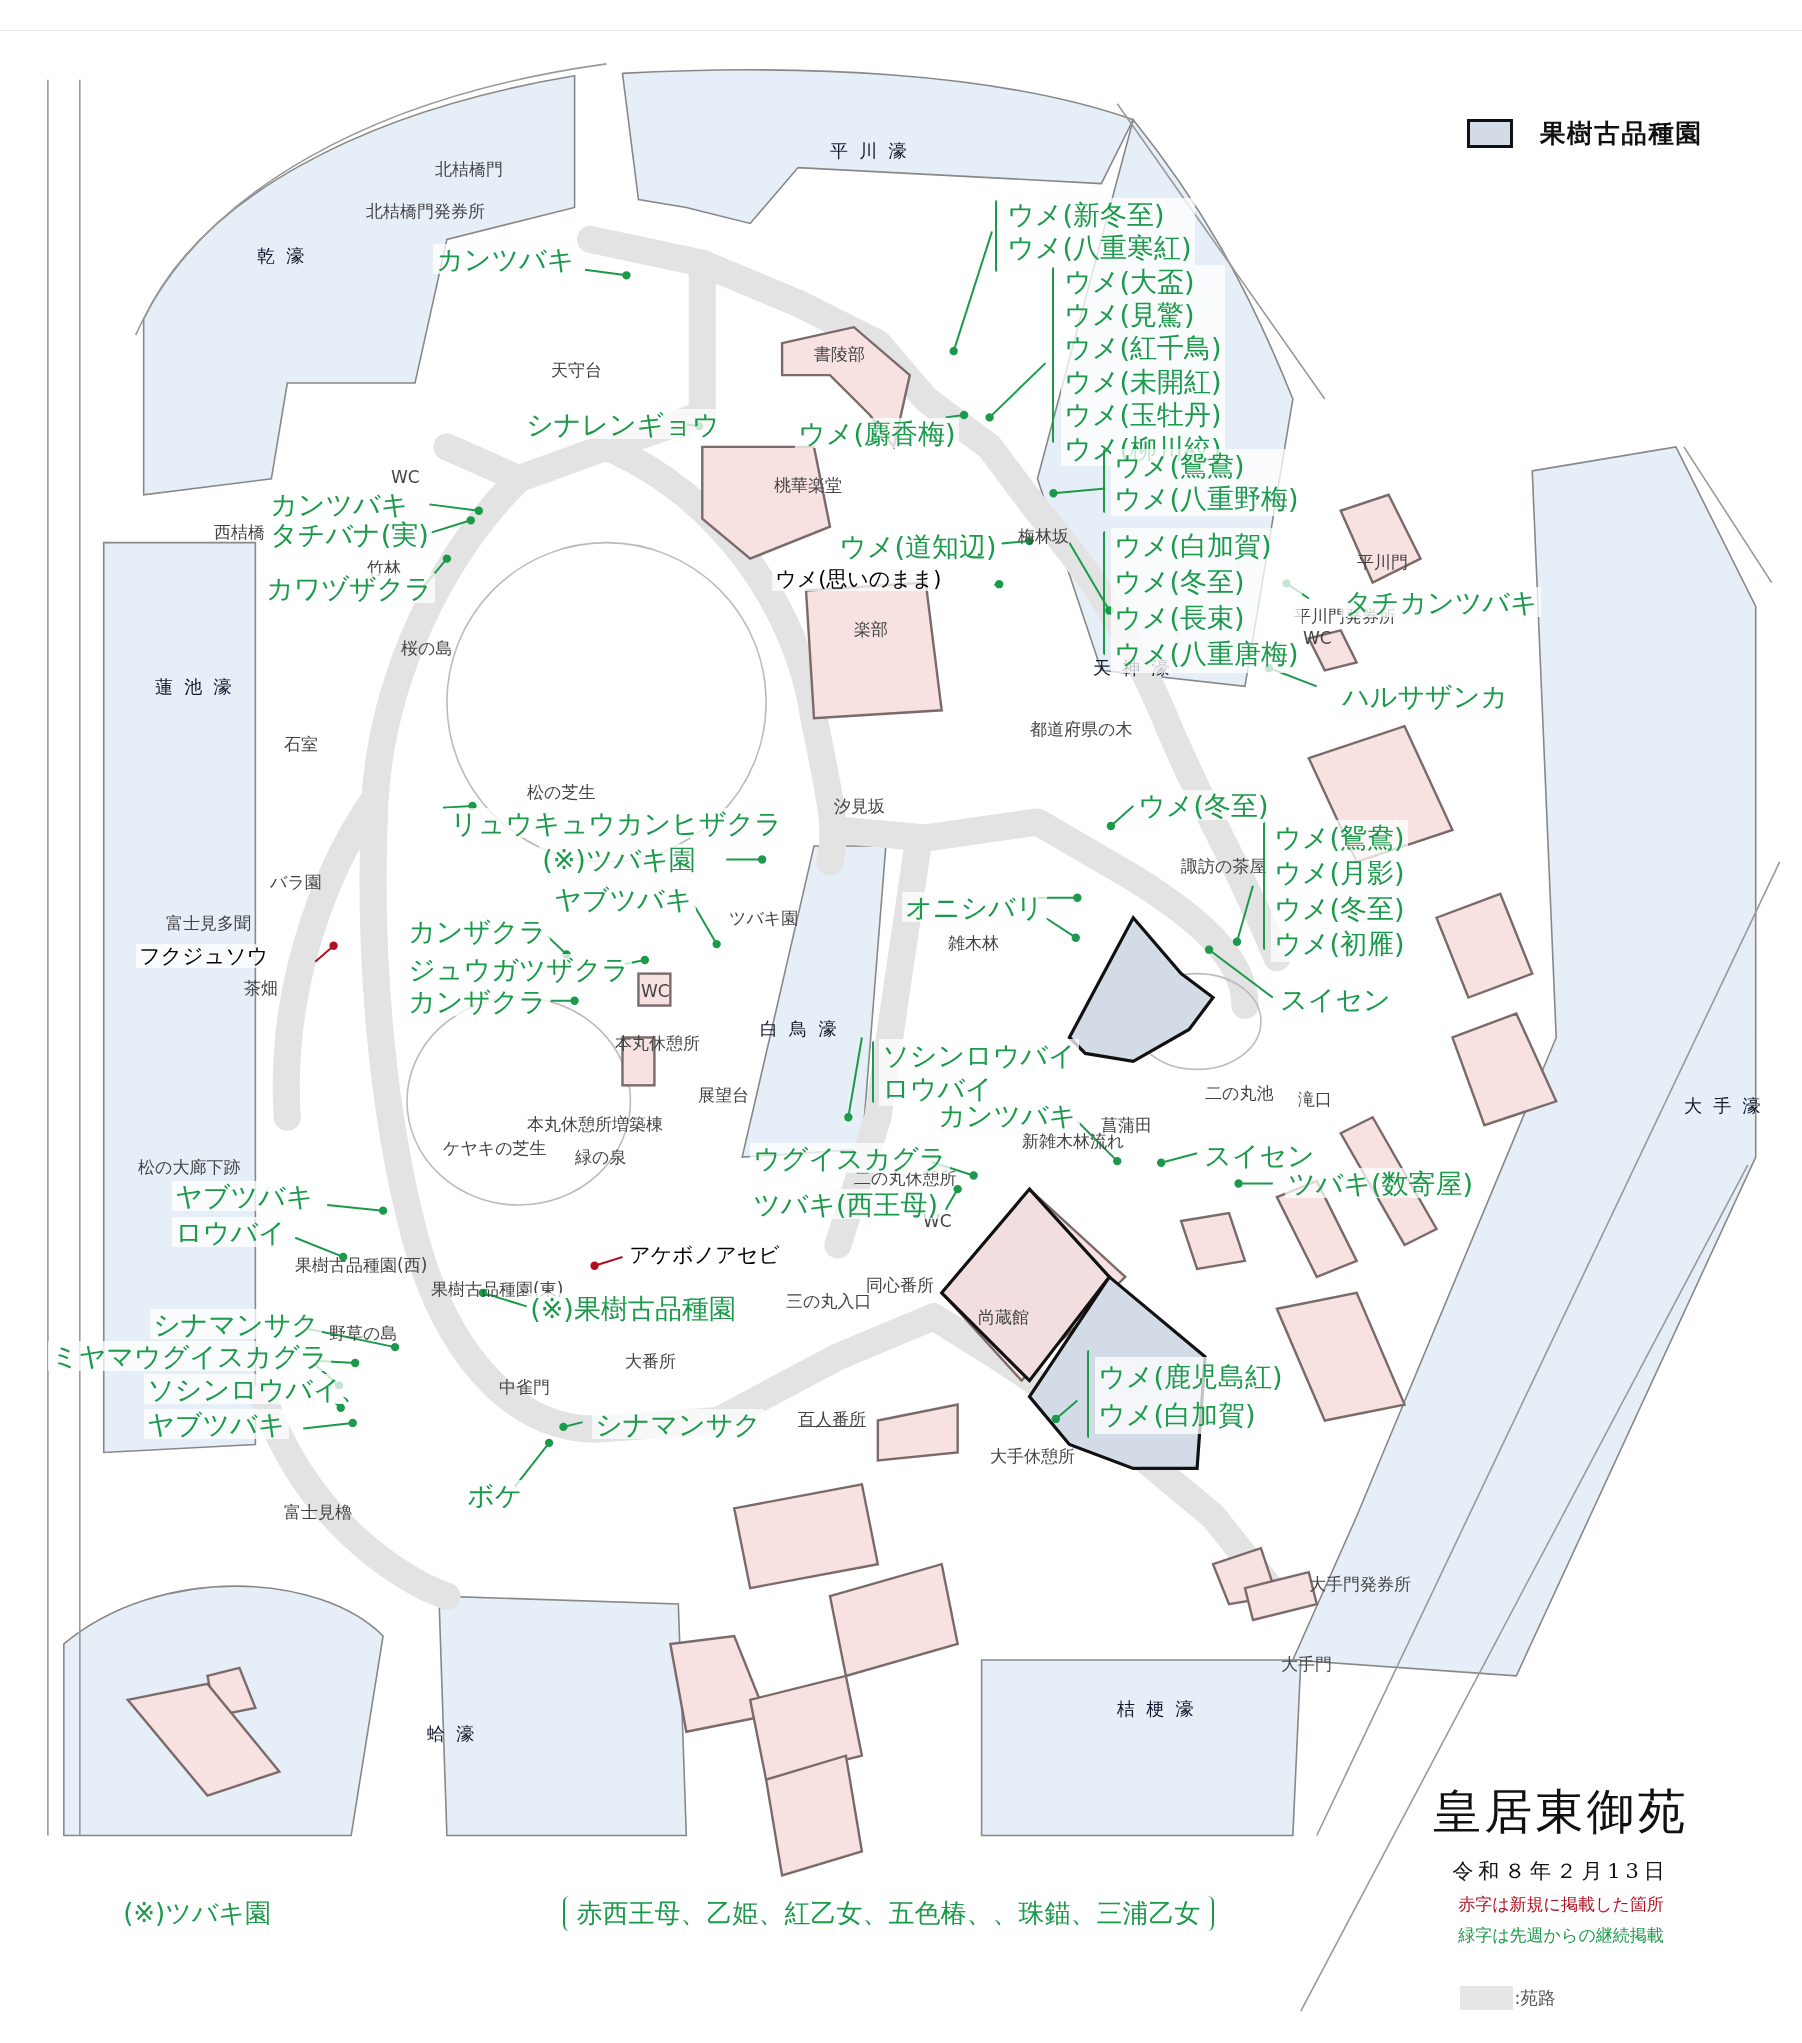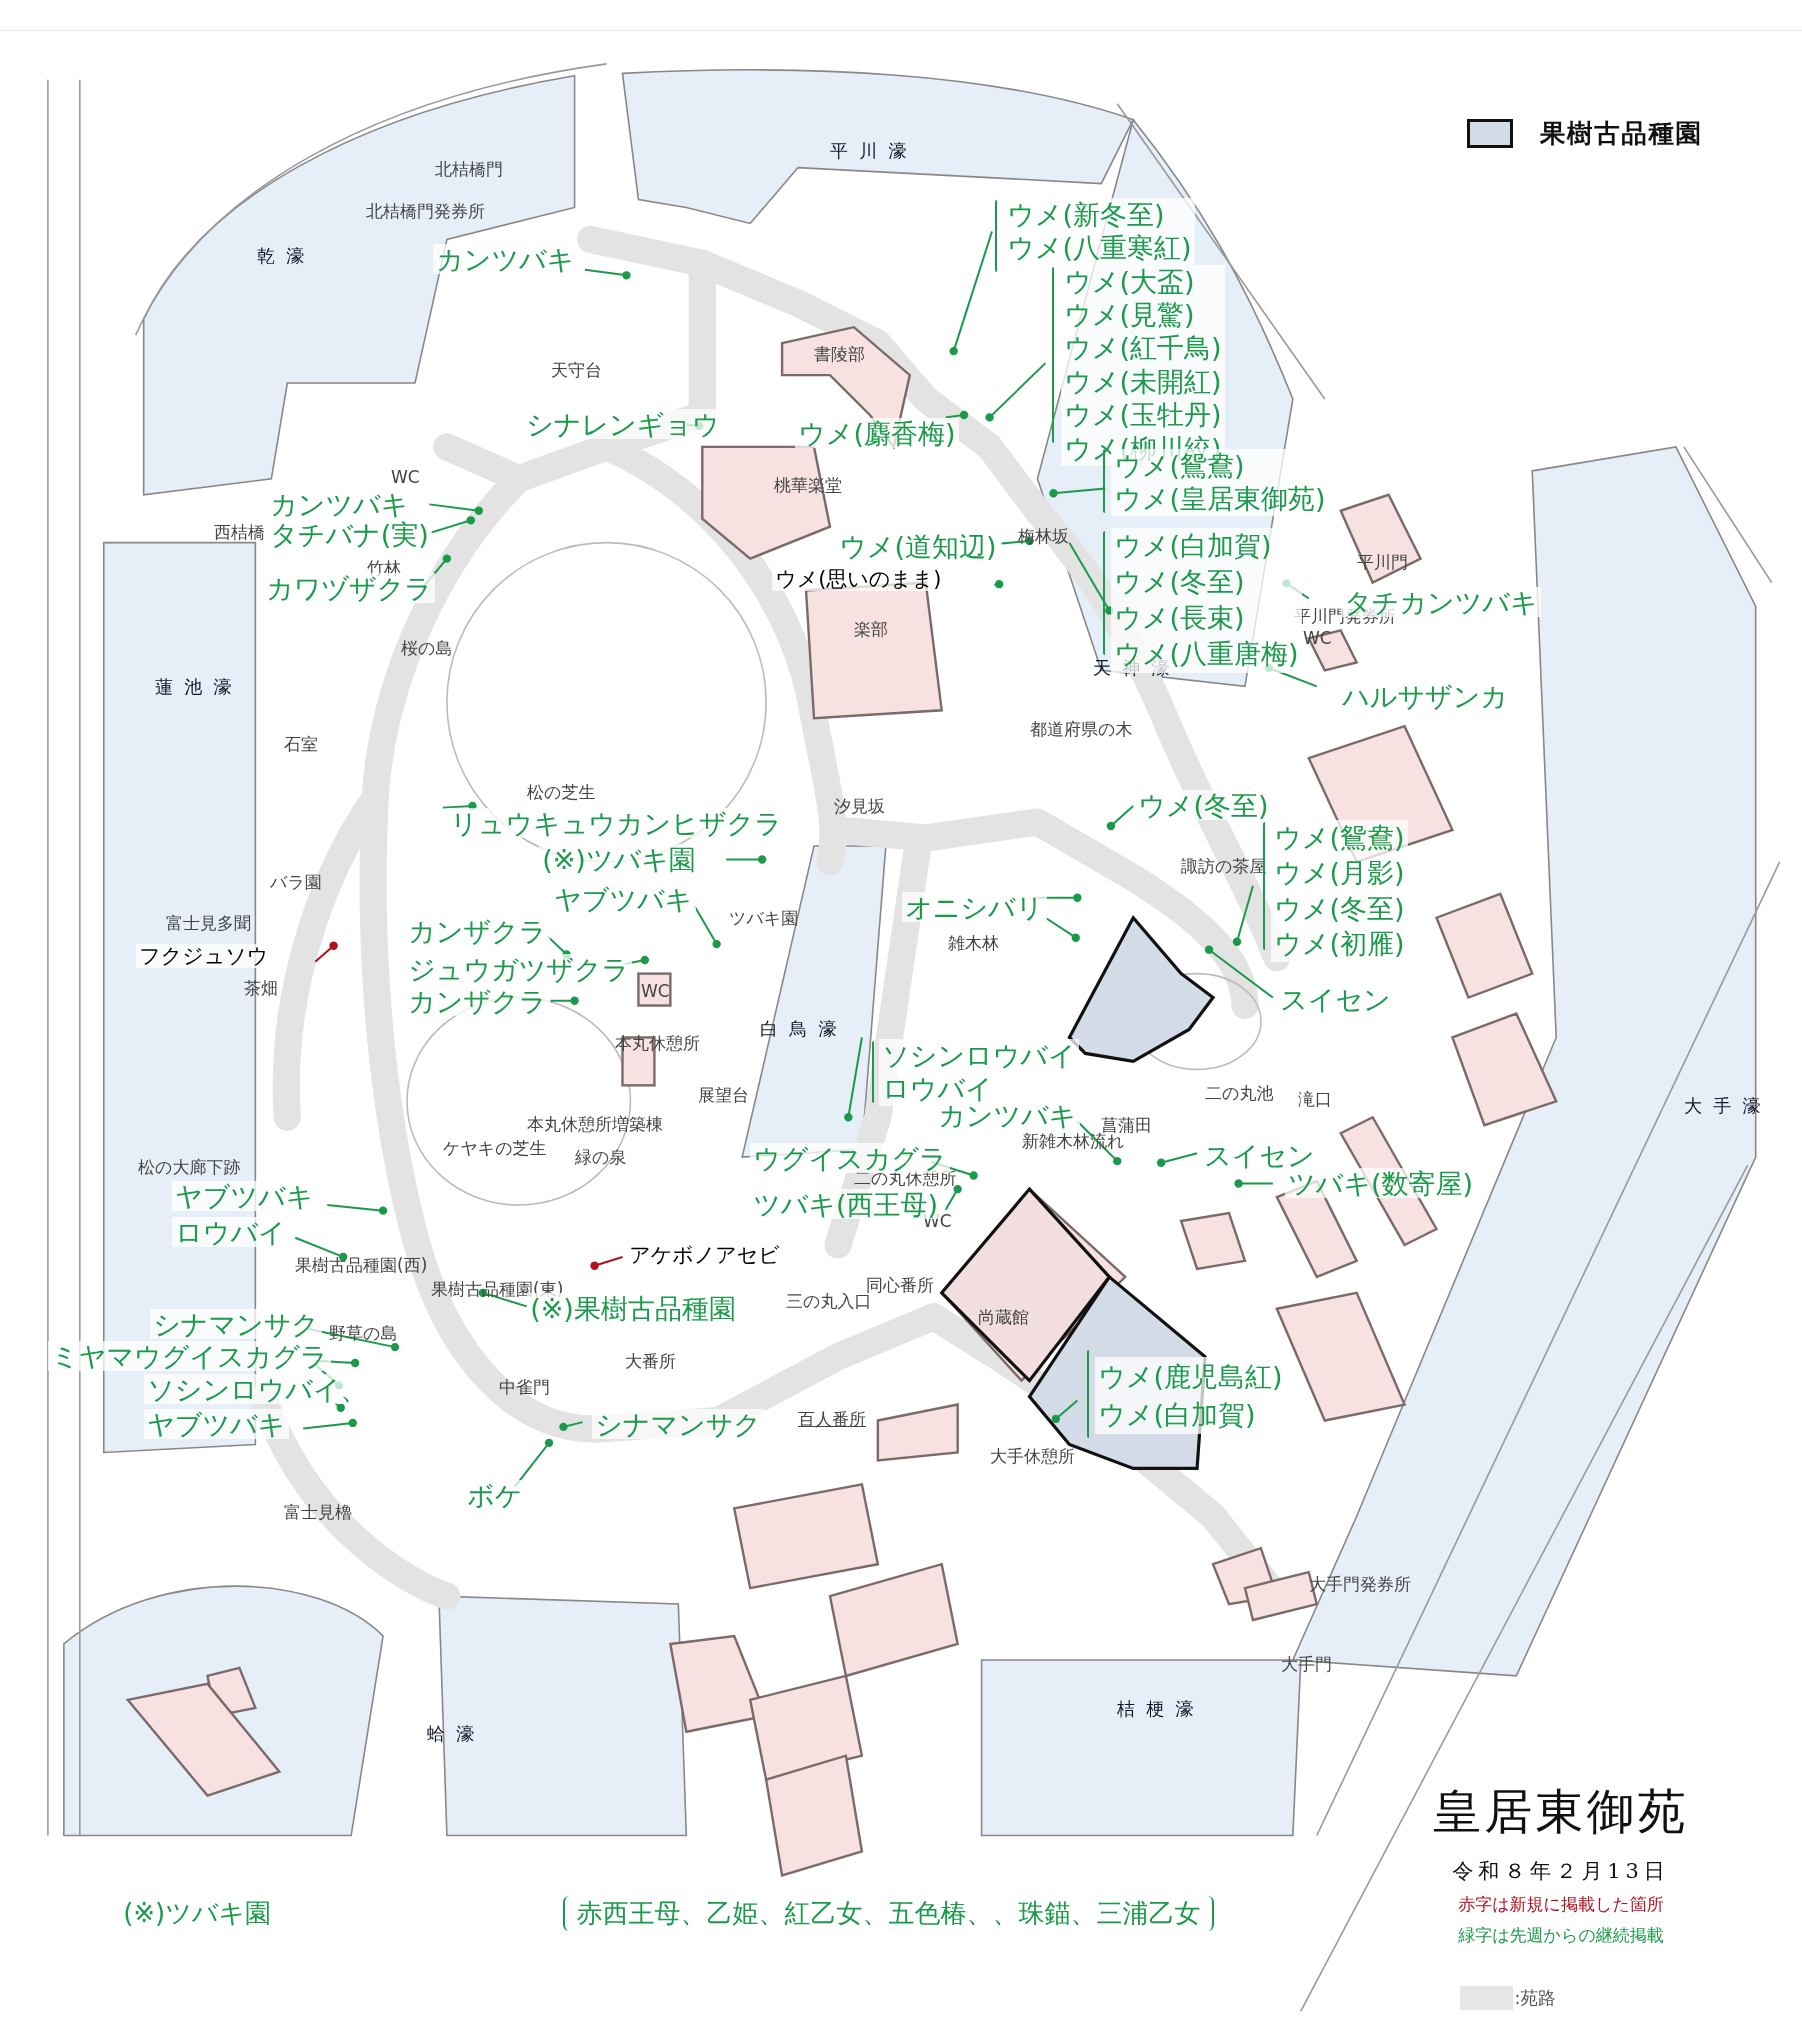--- a/index.html
+++ b/index.html
@@ -333,21 +333,21 @@
   <div class="row bg">ウメ(見驚)</div>
   <div class="row bg">ウメ(紅千鳥)</div>
   <div class="row bg">ウメ(未開紅)</div>
   <div class="row bg">ウメ(玉牡丹)</div>
   <div class="row bg">ウメ(柳川絞)</div>
 </div>
 
 <div class="brace" style="left:1103px;top:449px;height:64px;"></div>
 <div class="stack g" style="left:1111px;top:449px;">
   <div class="row bg">ウメ(鴛鴦)</div>
-  <div class="row bg">ウメ(皇居東御苑)</div>
+  <div class="row bg">ウメ(八重野梅)</div>
 </div>
 
 <div class="brace" style="left:1103px;top:531px;height:124px;"></div>
 <div class="stack g" style="left:1111px;top:528px;line-height:1.22;">
   <div class="row bg">ウメ(白加賀)</div>
   <div class="row bg">ウメ(冬至)</div>
   <div class="row bg">ウメ(長束)</div>
   <div class="row bg">ウメ(八重唐梅)</div>
 </div>
 

